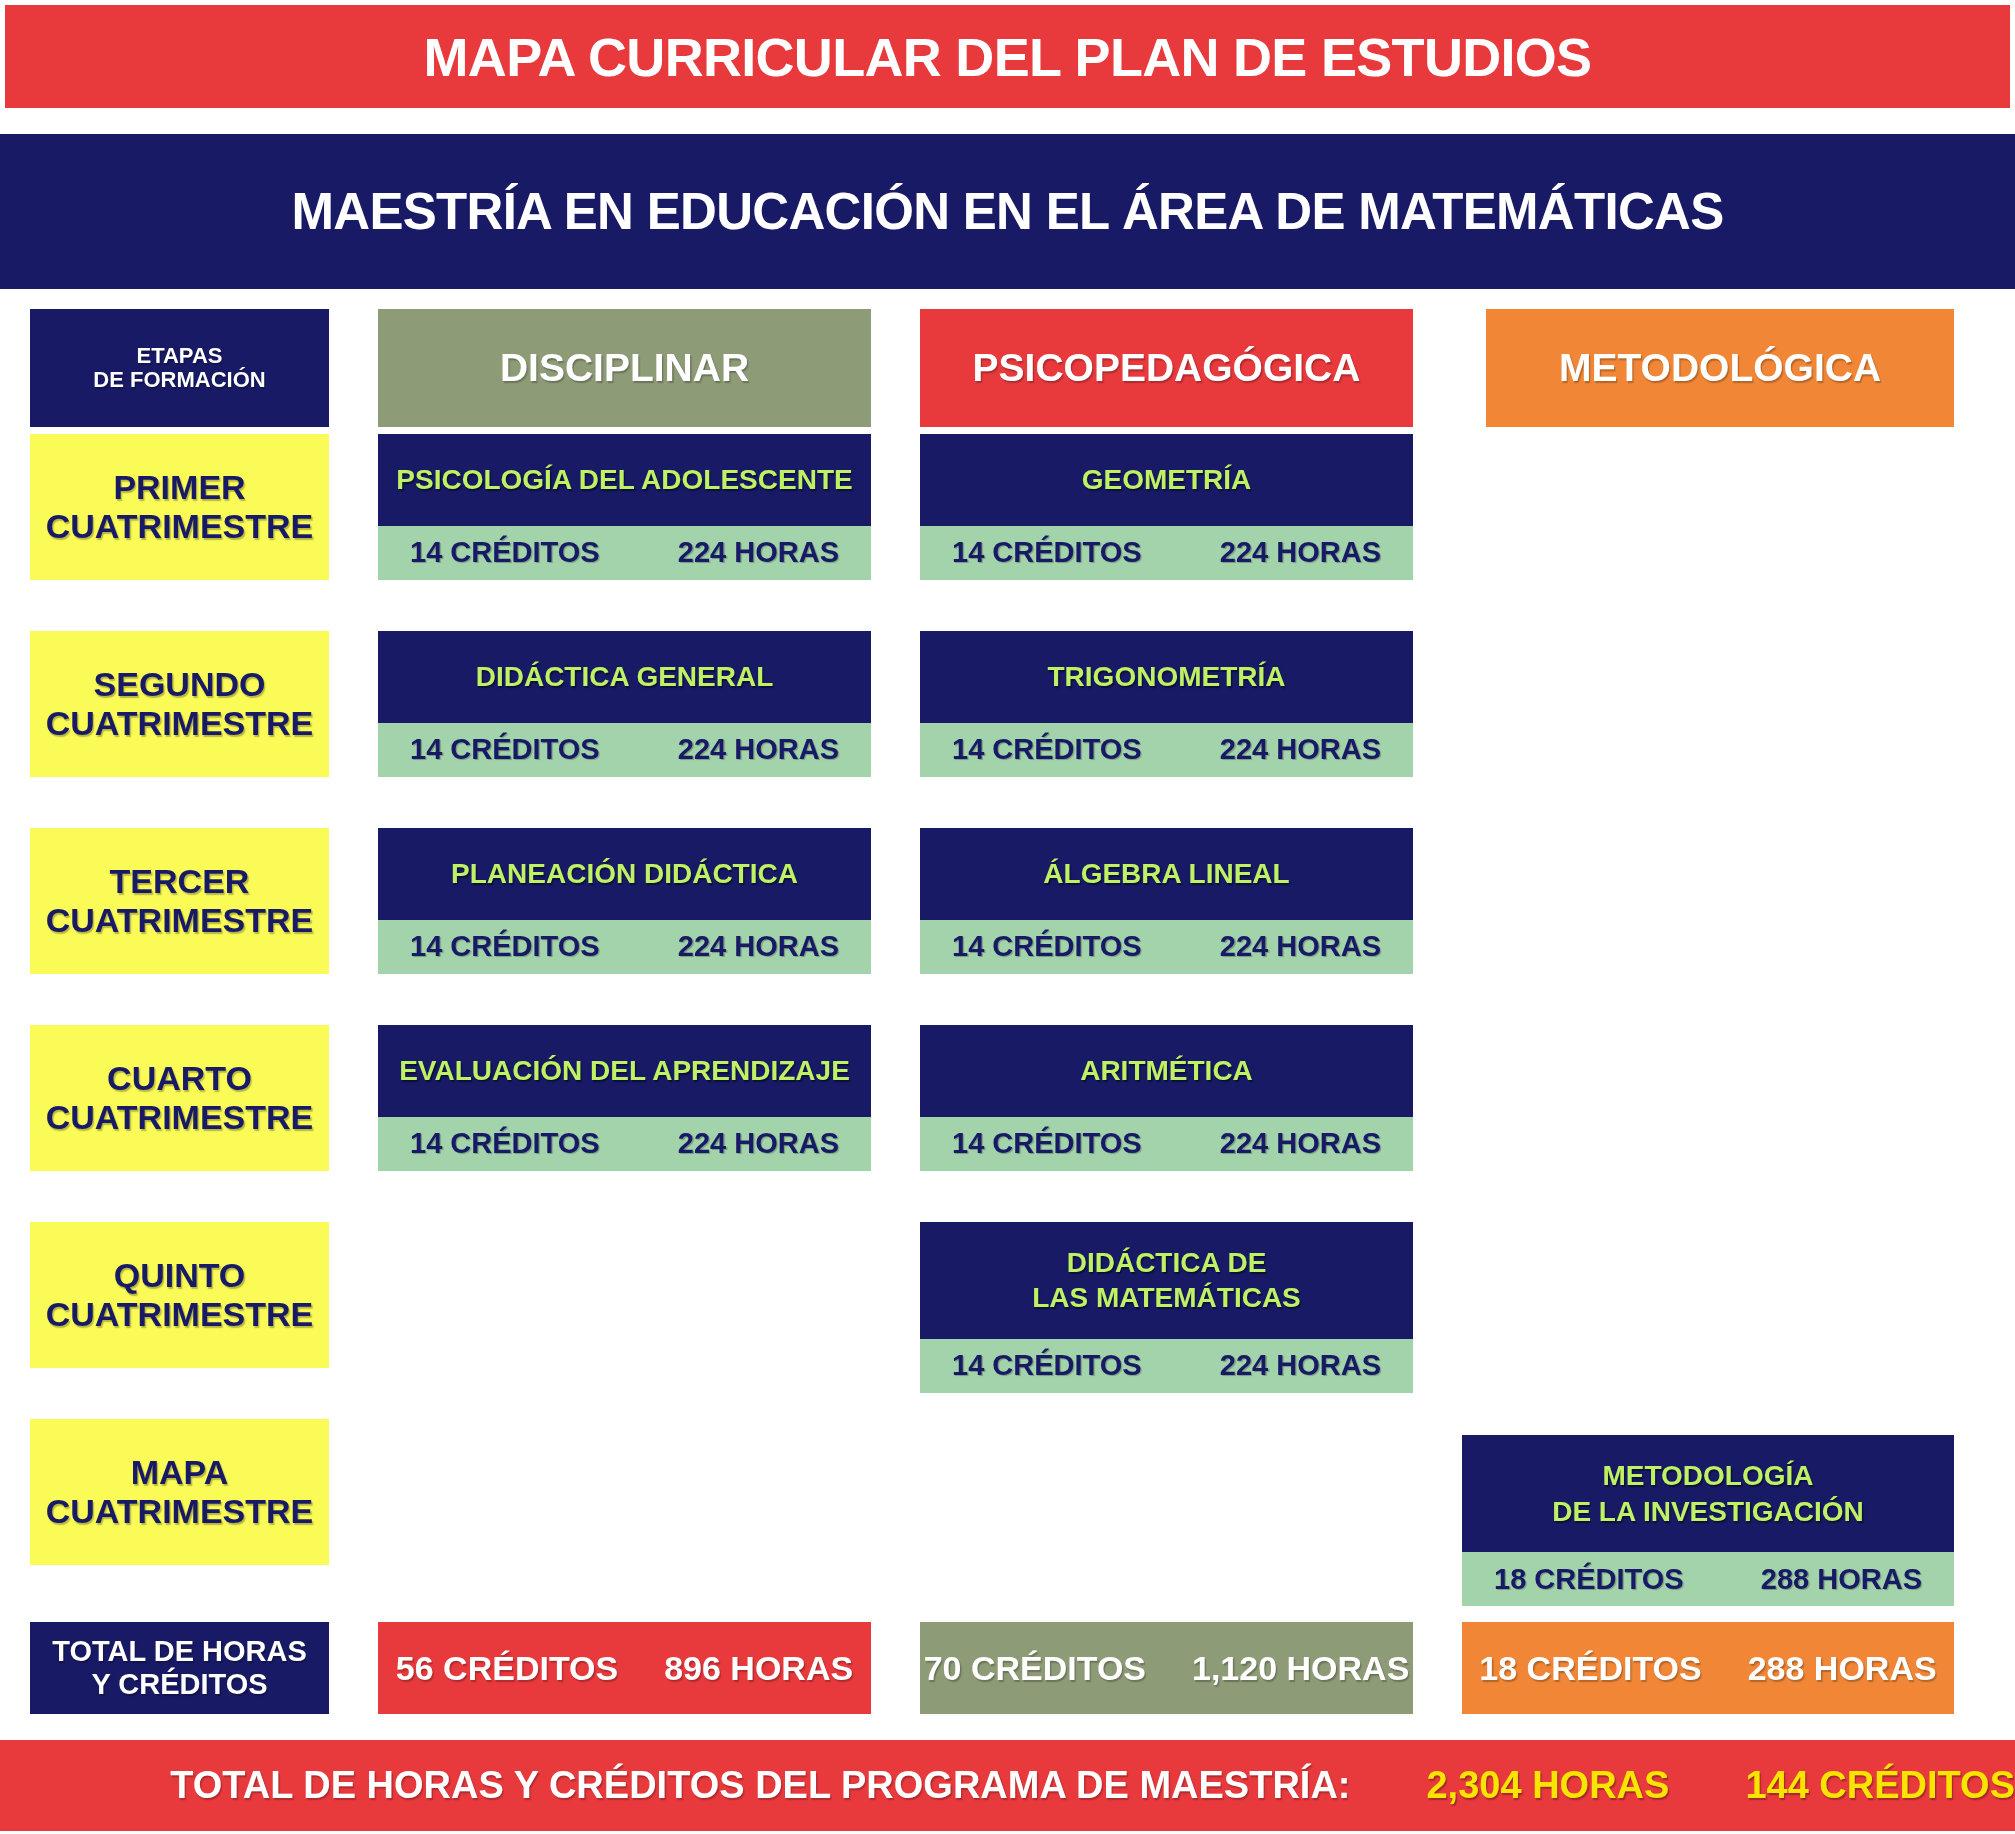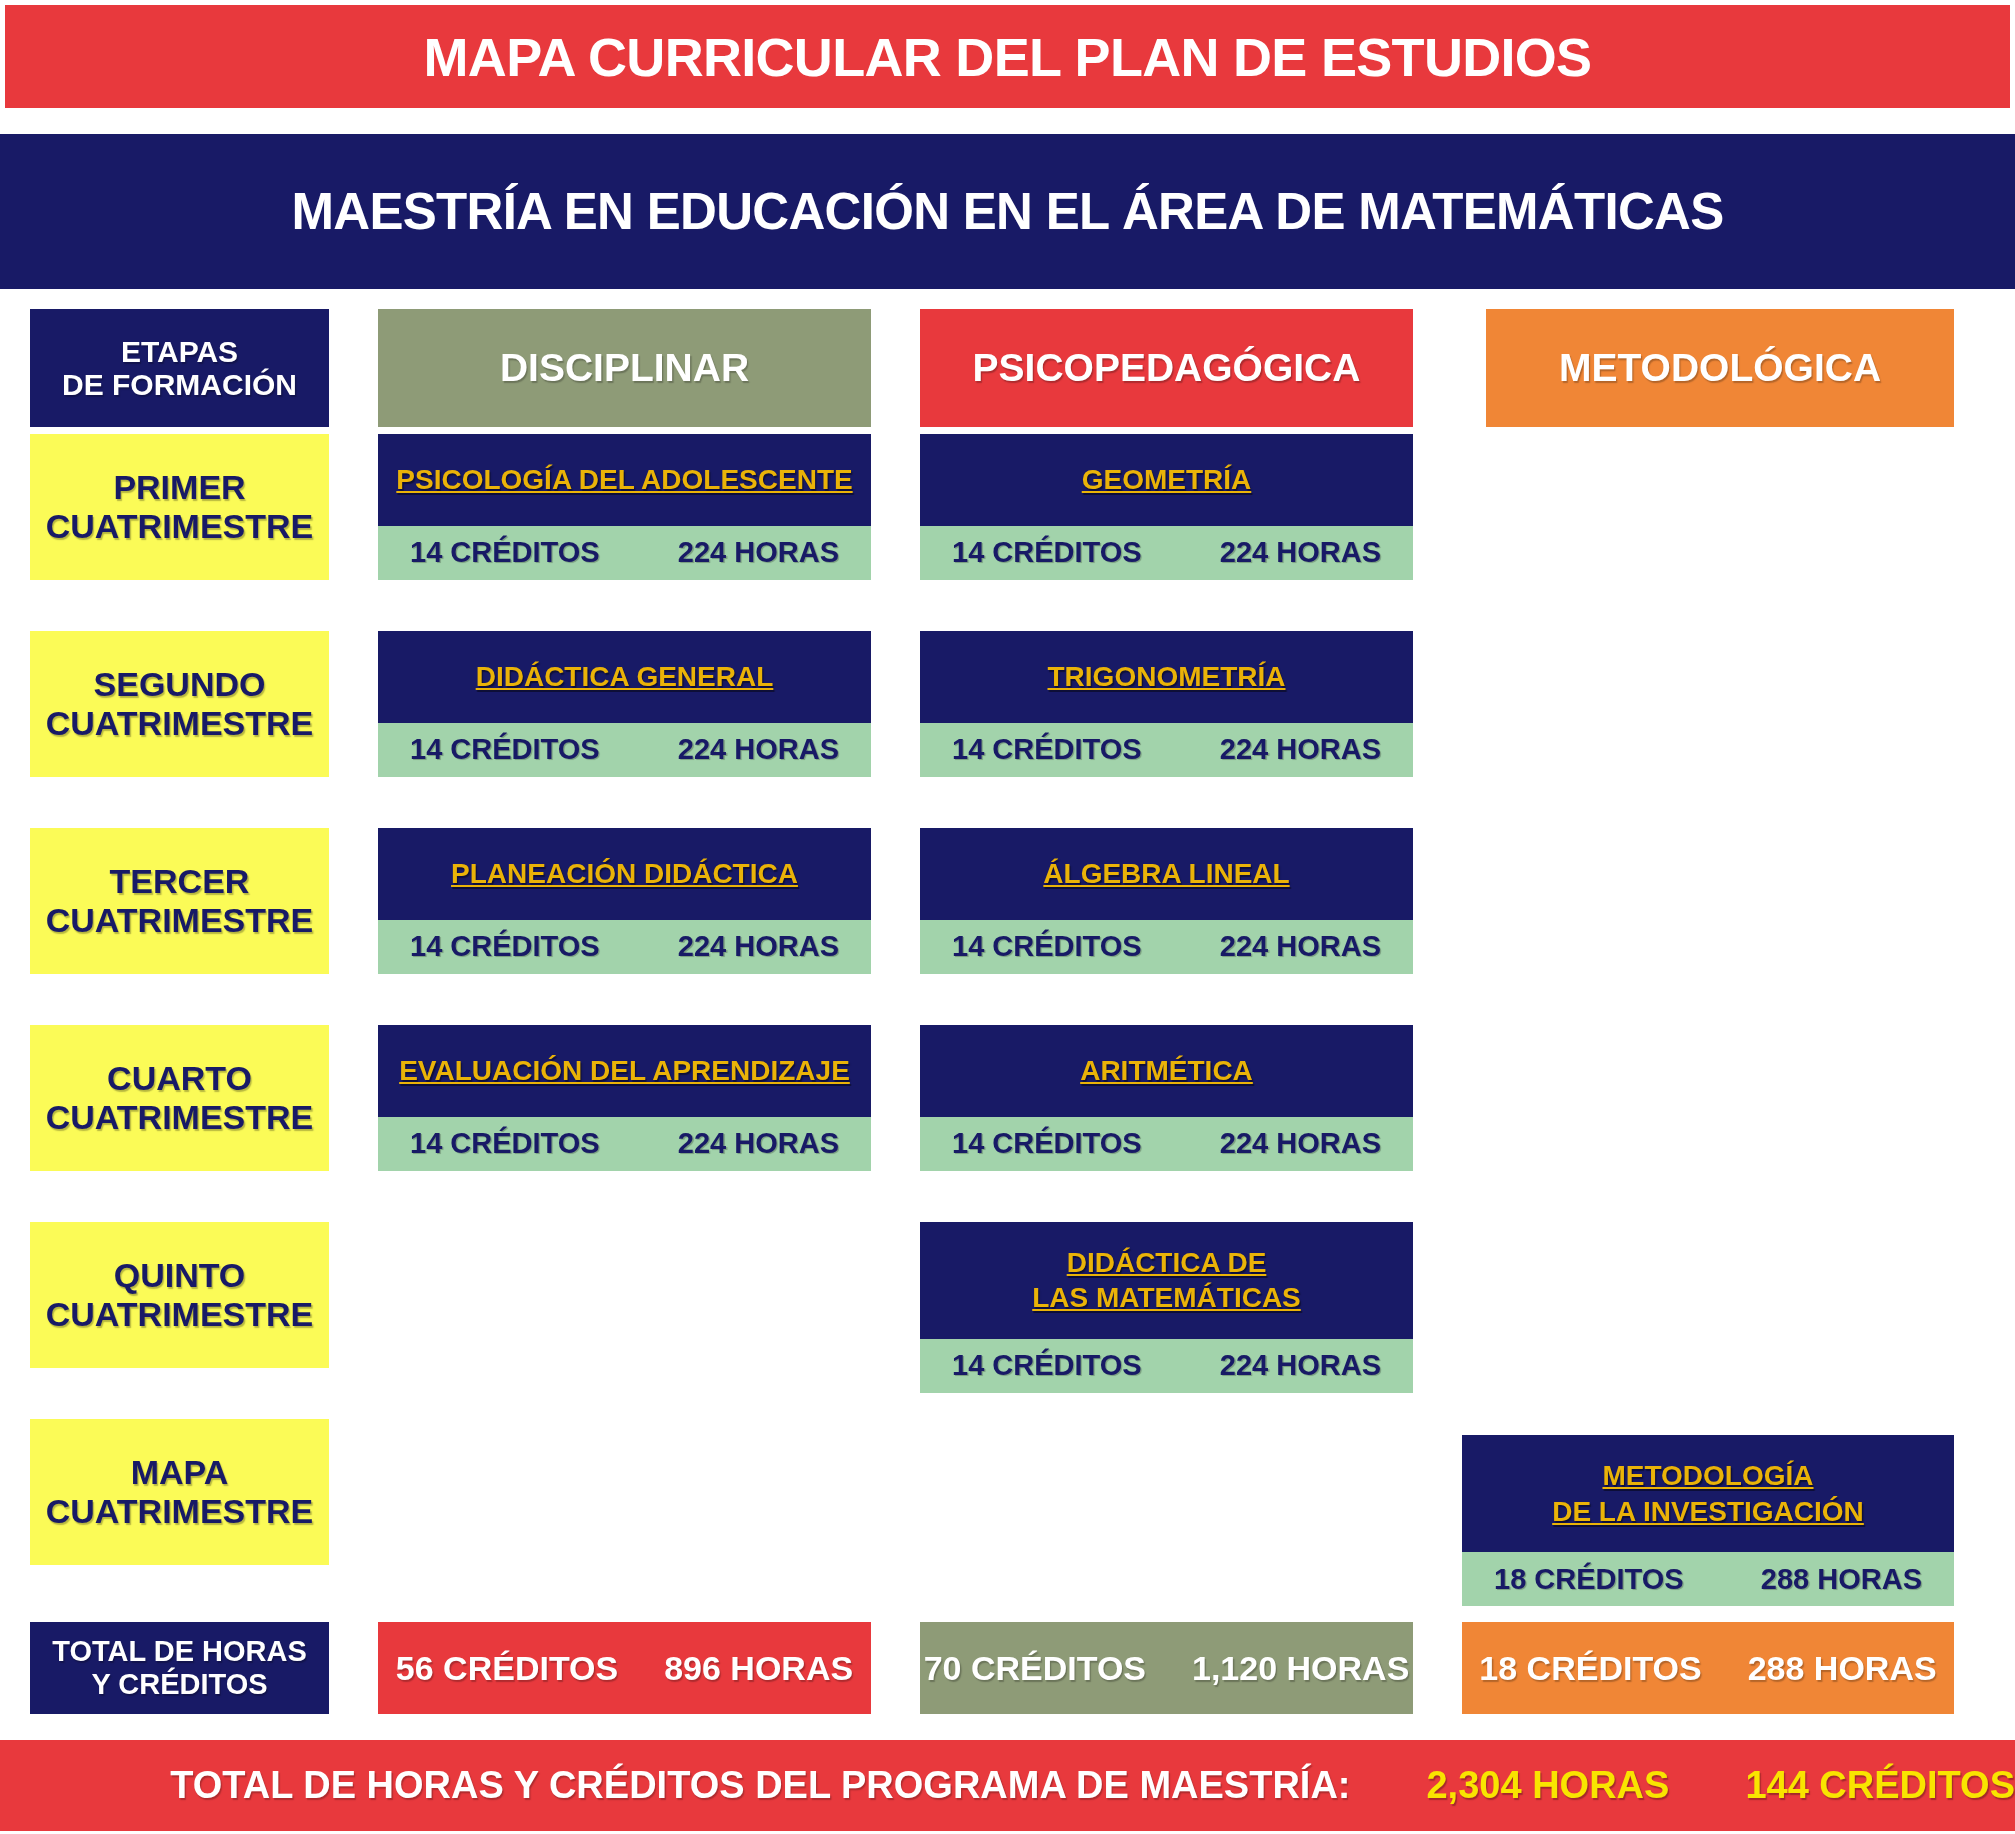--- a/index.html
+++ b/index.html
@@ -29,42 +29,41 @@
     column-gap:49px;
   }
   
   .hdr-row{margin-top:20px;height:118px;}
   .hdr-box{
     height:118px;display:flex;flex-direction:column;
     align-items:center;justify-content:center;
     color:#ffffff;font-weight:bold;text-align:center;
     text-shadow:1.3px 2px 1.3px rgba(0,0,0,0.25);
   }
-  .hdr-stages{background:#181a66;font-size:30px;line-height:1.12;}
+  .hdr-stages{background:#181a66;font-size:22px;line-height:1.12;}
   .hdr-psico{background:#e8393d;font-size:39px;}
   .hdr-disc{background:#8e9b77;font-size:39px;}
   .hdr-met{background:#f08636;font-size:39px;margin-left:24px;}
   
   .course-row{height:197px;align-items:start;}
   .course-row.first{margin-top:6.6px;}
   .cell-label{
     height:146px;background:#fbfb57;
     display:flex;flex-direction:column;align-items:center;justify-content:center;
     color:#181a66;font-weight:bold;font-size:34px;line-height:1.15;text-align:center;
     text-shadow:1.3px 2px 1.3px rgba(0,0,0,0.28);
   }
   .card{height:146px;display:flex;flex-direction:column;}
   .card.tall{height:171px;}
   .card.offset{margin-top:16.4px;}
   .card-title{
     flex:1;background:#181a66;
     display:flex;flex-direction:column;align-items:center;justify-content:center;
-    color:#eab308;font-weight:bold;font-size:28px;line-height:1.28;text-align:center;
+    color:#bef264;font-weight:bold;font-size:28px;line-height:1.28;text-align:center;
     text-shadow:1.3px 2px 1.3px rgba(0,0,0,0.45);
-    text-decoration:underline;
   }
   .card-foot{
     height:38px;background:#a2d3ab;
     display:flex;align-items:center;justify-content:space-between;
     padding:8px 32px;
     color:#181a66;font-weight:bold;font-size:29px;
     text-shadow:1.3px 1.3px 0.7px rgba(0,0,0,0.25);
   }
   
   .tot-row{margin-top:6.6px;height:92px;}

